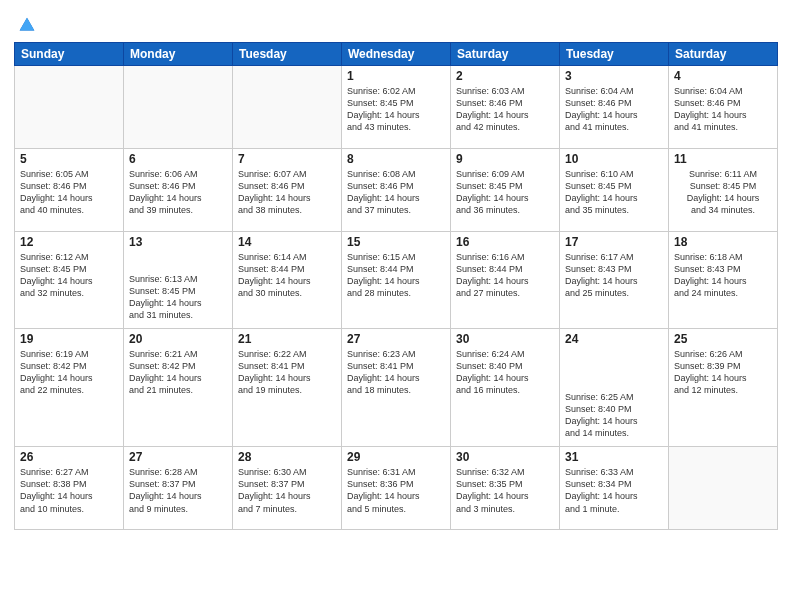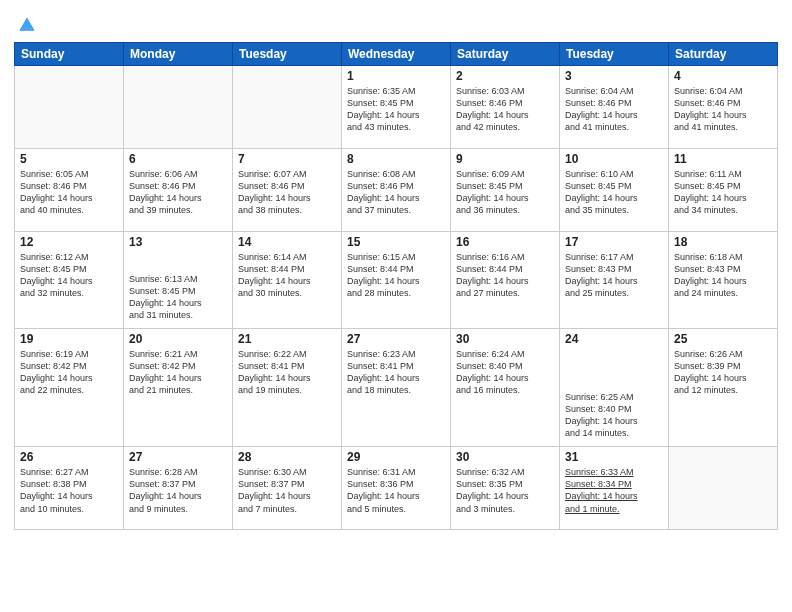--- a/index.html
+++ b/index.html
@@ -129,21 +129,21 @@
         <th>Saturday</th>
       </tr>
     </thead>
     <tbody id="calendar-body">
     <tr>
           <td class="empty"></td>
           <td class="empty"></td>
           <td class="empty"></td>
           <td>
             <span class="day-num">1</span>
-            <div class="day-info" style="white-space: pre-line;">Sunrise: 6:35 AM
+            <div class="day-info" style="white-space: pre-line;">Sunrise: 6:02 AM
 Sunset: 8:45 PM
 Daylight: 14 hours
 and 43 minutes.</div>
           </td>
           <td>
             <span class="day-num">2</span>
             <div class="day-info" style="white-space: pre-line;">Sunrise: 6:03 AM
 Sunset: 8:46 PM
 Daylight: 14 hours
 and 42 minutes.</div>
@@ -201,21 +201,21 @@
           </td>
           <td>
             <span class="day-num">10</span>
             <div class="day-info" style="white-space: pre-line;">Sunrise: 6:10 AM
 Sunset: 8:45 PM
 Daylight: 14 hours
 and 35 minutes.</div>
           </td>
           <td>
             <span class="day-num">11</span>
-            <div class="day-info" style="white-space: pre-line;">Sunrise: 6:11 AM
+            <div class="day-info" style="white-space: pre-line; text-align: center;">Sunrise: 6:11 AM
 Sunset: 8:45 PM
 Daylight: 14 hours
 and 34 minutes.</div>
           </td>
         </tr>
         <tr>
           <td>
             <span class="day-num">12</span>
             <div class="day-info" style="white-space: pre-line;">Sunrise: 6:12 AM
 Sunset: 8:45 PM
@@ -347,21 +347,21 @@
           </td>
           <td>
             <span class="day-num">30</span>
             <div class="day-info" style="white-space: pre-line;">Sunrise: 6:32 AM
 Sunset: 8:35 PM
 Daylight: 14 hours
 and 3 minutes.</div>
           </td>
           <td>
             <span class="day-num">31</span>
-            <div class="day-info" style="white-space: pre-line; text-decoration: underline;">Sunrise: 6:33 AM
+            <div class="day-info" style="white-space: pre-line;">Sunrise: 6:33 AM
 Sunset: 8:34 PM
 Daylight: 14 hours
 and 1 minute.</div>
           </td>
           <td class="empty"></td>
         </tr>
       </tbody>
   </table>
 </div>
 

